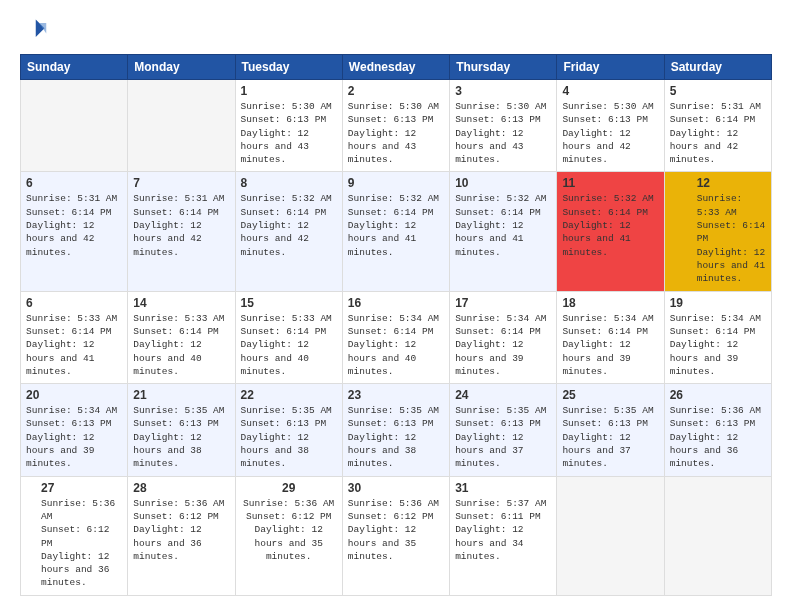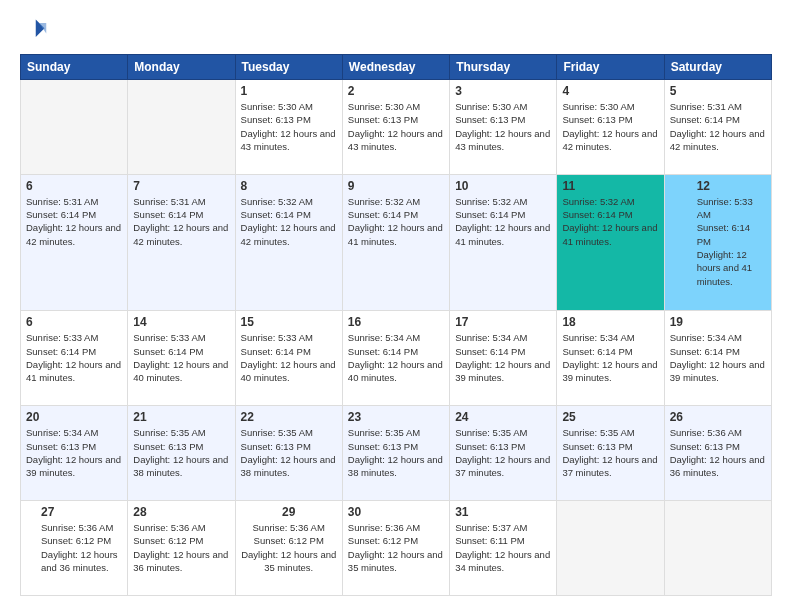--- a/index.html
+++ b/index.html
@@ -91,20 +91,21 @@
     .day-num {
       font-size: 12px;
       font-weight: bold;
       display: block;
       margin-bottom: 2px;
     }
     .day-info {
       font-size: 9.5px;
       line-height: 1.4;
       color: #333;
+      font-family: Liberation Mono, monospace;
     }
     .empty-cell {
       background: #f5f5f5 !important;
     }
   </style>
 </head>
 <body>
 
 <div class="page">
   <div class="header">
@@ -175,25 +176,25 @@
             <div class="day-info">Sunrise: 5:32 AM<br>Sunset: 6:14 PM<br>Daylight: 12 hours and 42 minutes.</div>
           </td>
           <td style="background: rgb(240, 244, 255);">
             <span class="day-num">9</span>
             <div class="day-info">Sunrise: 5:32 AM<br>Sunset: 6:14 PM<br>Daylight: 12 hours and 41 minutes.</div>
           </td>
           <td style="background: rgb(240, 244, 255);">
             <span class="day-num">10</span>
             <div class="day-info">Sunrise: 5:32 AM<br>Sunset: 6:14 PM<br>Daylight: 12 hours and 41 minutes.</div>
           </td>
-          <td style="background: #14b8a6;">
+          <td style="background: #ef4444;">
             <span class="day-num">11</span>
             <div class="day-info">Sunrise: 5:32 AM<br>Sunset: 6:14 PM<br>Daylight: 12 hours and 41 minutes.</div>
           </td>
-          <td style="background: #7dd3fc; padding-left: 32px;">
+          <td style="background: #eab308; padding-left: 32px;">
             <span class="day-num">12</span>
             <div class="day-info">Sunrise: 5:33 AM<br>Sunset: 6:14 PM<br>Daylight: 12 hours and 41 minutes.</div>
           </td>
         </tr>
         <tr>
           <td style="background: rgb(255, 255, 255);">
             <span class="day-num">6</span>
             <div class="day-info">Sunrise: 5:33 AM<br>Sunset: 6:14 PM<br>Daylight: 12 hours and 41 minutes.</div>
           </td>
           <td style="background: rgb(255, 255, 255);">

